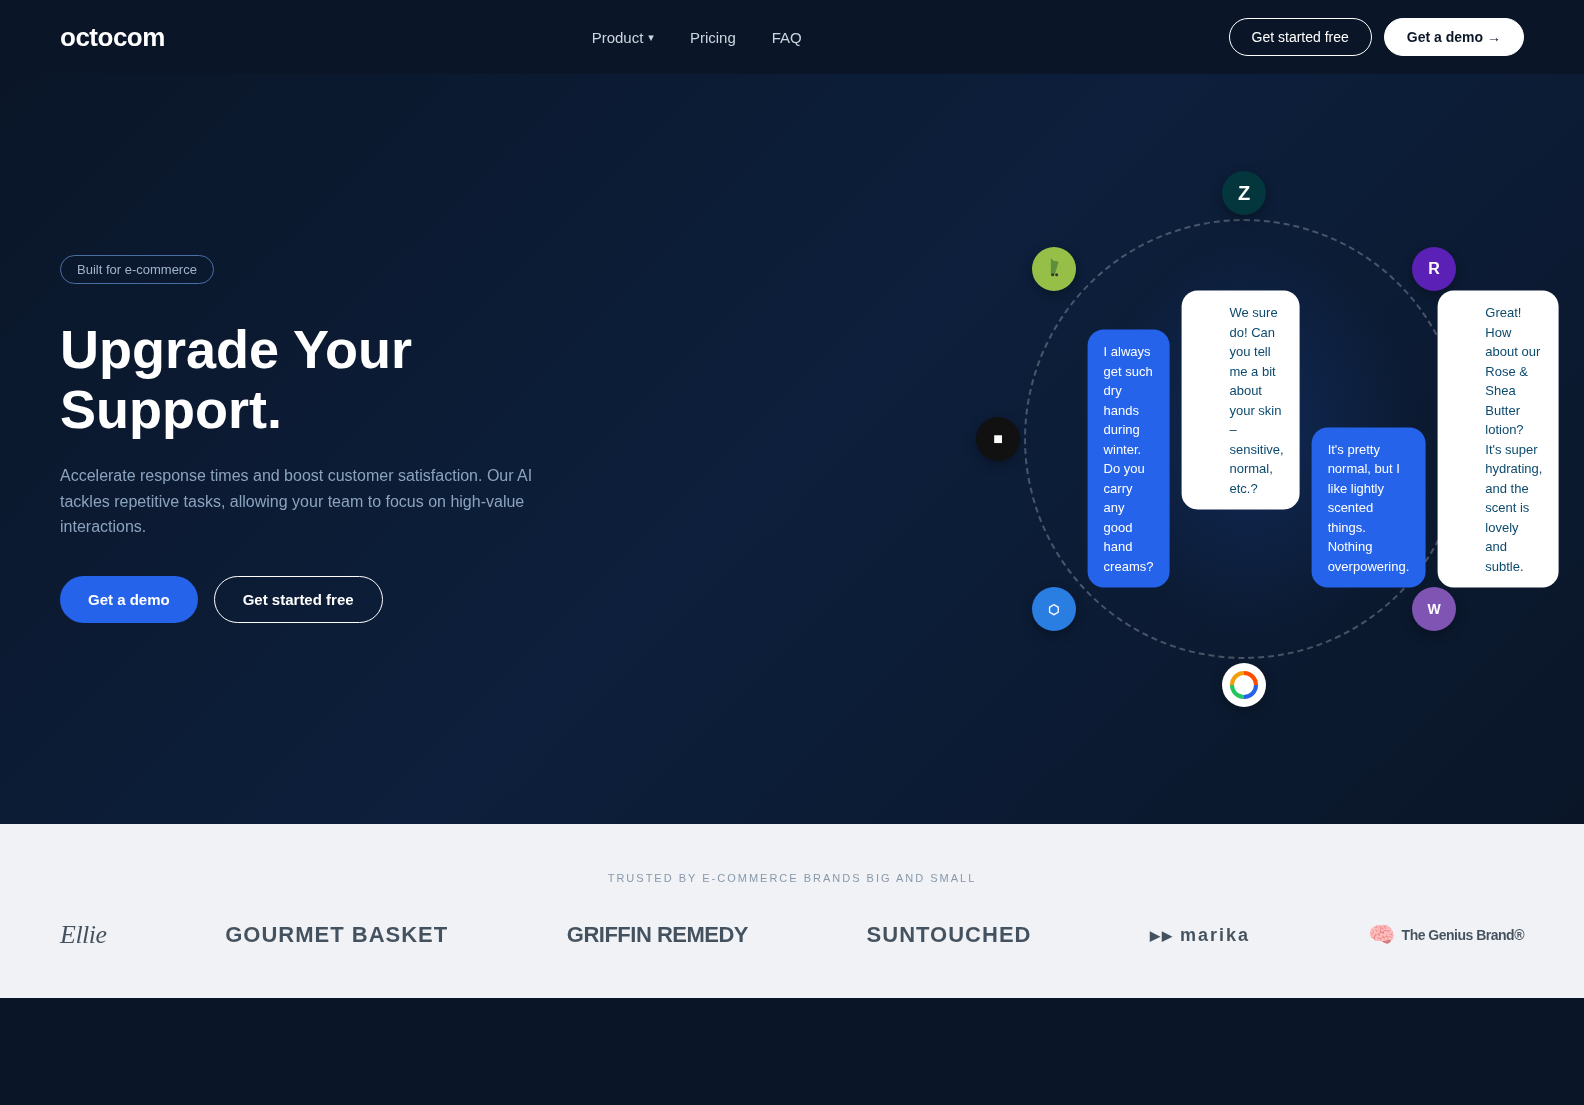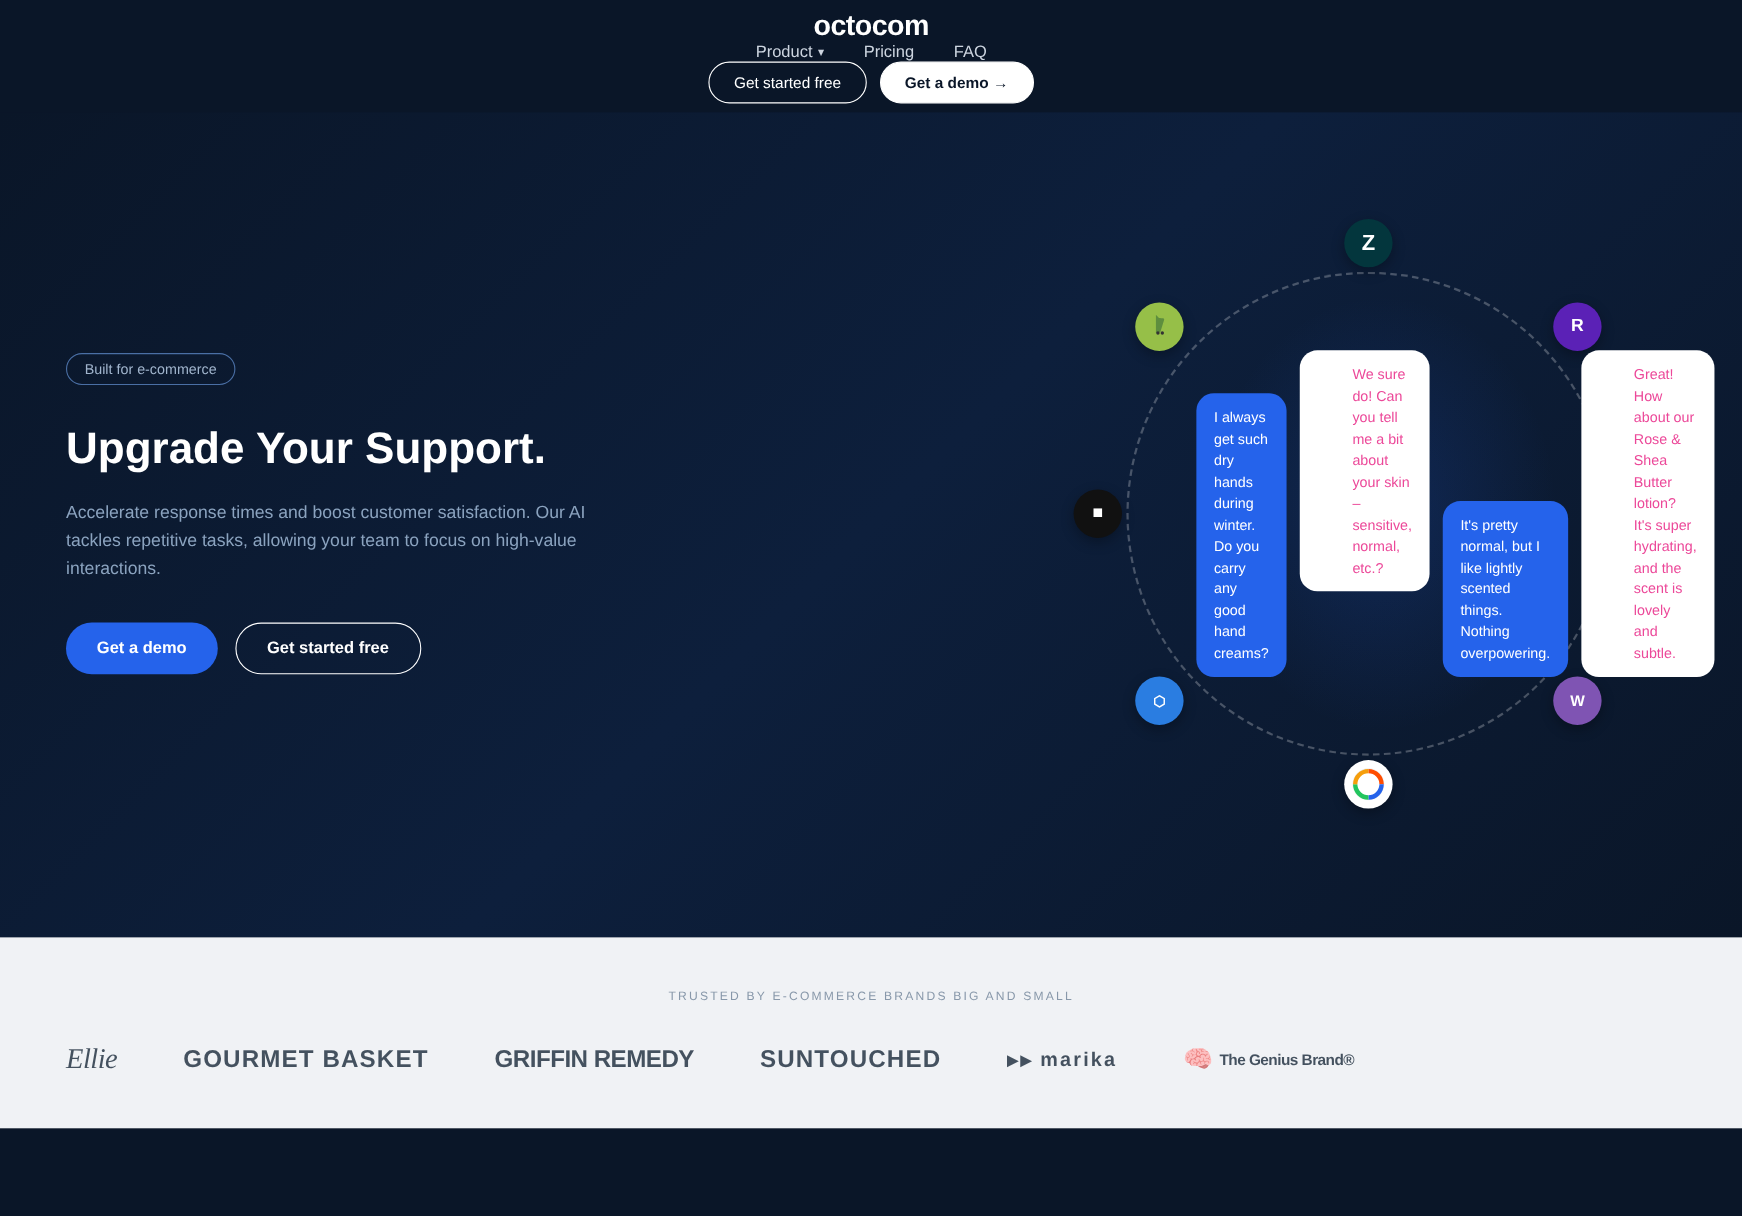--- a/index.html
+++ b/index.html
@@ -1,21 +1,21 @@
 <!DOCTYPE html>
 <html><head>
   <meta charset="utf-8">
   <style>
     * { margin: 0; padding: 0; box-sizing: border-box; }
     body { font-family: -apple-system, BlinkMacSystemFont, 'Segoe UI', sans-serif; background: #0a1628; color: #fff; overflow-x: hidden; }
 
     
     nav {
       display: flex; align-items: center; justify-content: space-between;
-      padding: 8px 60px; background: #0a1628; position: relative; z-index: 10; flex-direction: column;
+      padding: 18px 60px; background: #0a1628; position: relative; z-index: 10;
     }
     .logo { font-size: 26px; font-weight: 700; color: #fff; letter-spacing: -0.5px; }
     .nav-links { display: flex; gap: 36px; }
     .nav-links a { color: #cdd5e0; text-decoration: none; font-size: 15px; }
     .nav-links .product-link { display: flex; align-items: center; gap: 5px; }
     .chevron { font-size: 11px; }
     .nav-buttons { display: flex; align-items: center; gap: 12px; }
     .btn-outline {
       border: 1.5px solid #fff; background: transparent; color: #fff;
       padding: 10px 22px; border-radius: 50px; font-size: 14px; cursor: pointer; white-space: nowrap;
@@ -29,21 +29,21 @@
     .hero {
       display: flex; align-items: center; justify-content: space-between;
       padding: 60px 60px 80px 60px; min-height: 750px; position: relative;
       background: linear-gradient(135deg, #0a1628 0%, #0d1f3c 50%, #0a1628 100%);
     }
     .hero-left { max-width: 540px; z-index: 2; }
     .badge {
       display: inline-block; border: 1.5px solid #4a6fa5; border-radius: 50px;
       padding: 6px 16px; font-size: 13px; color: #a0b4cc; margin-bottom: 36px;
     }
-    .hero-title { font-size: 40px; font-weight: 800; line-height: 1.1; color: #fff; margin-bottom: 24px; }
+    .hero-title { font-size: 54px; font-weight: 800; line-height: 1.1; color: #fff; margin-bottom: 24px; }
     .hero-desc { font-size: 16px; color: #8ba3bf; line-height: 1.6; margin-bottom: 36px; max-width: 480px; }
     .hero-buttons { display: flex; gap: 16px; }
     .btn-blue {
       background: #2563eb; color: #fff; border: none;
       padding: 14px 28px; border-radius: 50px; font-size: 15px; cursor: pointer; font-weight: 600;
     }
     .btn-outline-white {
       background: transparent; color: #fff; border: 1.5px solid #fff;
       padding: 14px 28px; border-radius: 50px; font-size: 15px; cursor: pointer; font-weight: 600;
     }
@@ -60,21 +60,21 @@
     }
     
     .chat-area {
       position: absolute; top: 50%; left: 50%; transform: translate(-46%, -50%);
       width: 340px; display: flex; flex-direction: row; gap: 12px;
     }
     .chat-bubble {
       border-radius: 16px; padding: 12px 16px; font-size: 13px; line-height: 1.5;
     }
     .chat-bubble.user { background: #2563eb; color: #fff; align-self: flex-end; max-width: 80%; }
-    .chat-bubble.bot { background: #fff; color: #ec4899; align-self: flex-start; max-width: 90%; padding-left: 48px; }
+    .chat-bubble.bot { background: #fff; color: #0c4a6e; align-self: flex-start; max-width: 90%; padding-left: 48px; }
 
     
     .orbit-icon {
       position: absolute; width: 44px; height: 44px; border-radius: 50%;
       background: #fff; display: flex; align-items: center; justify-content: center;
       font-size: 18px; font-weight: 700; box-shadow: 0 4px 12px rgba(0,0,0,0.3);
     }
     
     .icon-top    { top: 12px;  left: 50%; transform: translateX(-50%); }
     .icon-tl     { top: 88px; left: 68px; }
@@ -94,21 +94,21 @@
     }
 
     
     .trusted {
       background: #f0f2f5; padding: 48px 60px; text-align: center;
     }
     .trusted-label {
       font-size: 11px; color: #8898aa; letter-spacing: 2px; text-transform: uppercase; margin-bottom: 36px;
     }
     .brand-logos {
-      display: flex; align-items: center; justify-content: flex-start; gap: 60px; flex-wrap: wrap;
+      display: flex; align-items: center; justify-content: space-between; gap: 60px; flex-wrap: wrap;
     }
     .brand-logo {
       font-size: 22px; color: #1a2a3a; font-weight: 700; opacity: 0.8; letter-spacing: -0.5px;
     }
     .brand-logo.script { font-family: Georgia, serif; font-style: italic; font-weight: 400; font-size: 26px; }
     .brand-logo.sans { font-family: Arial, sans-serif; font-weight: 900; letter-spacing: 1px; }
     .brand-logo.marika { font-size: 18px; letter-spacing: 2px; }
     .brand-logo.genius { font-size: 14px; font-weight: 600; }
   </style>
 </head>

